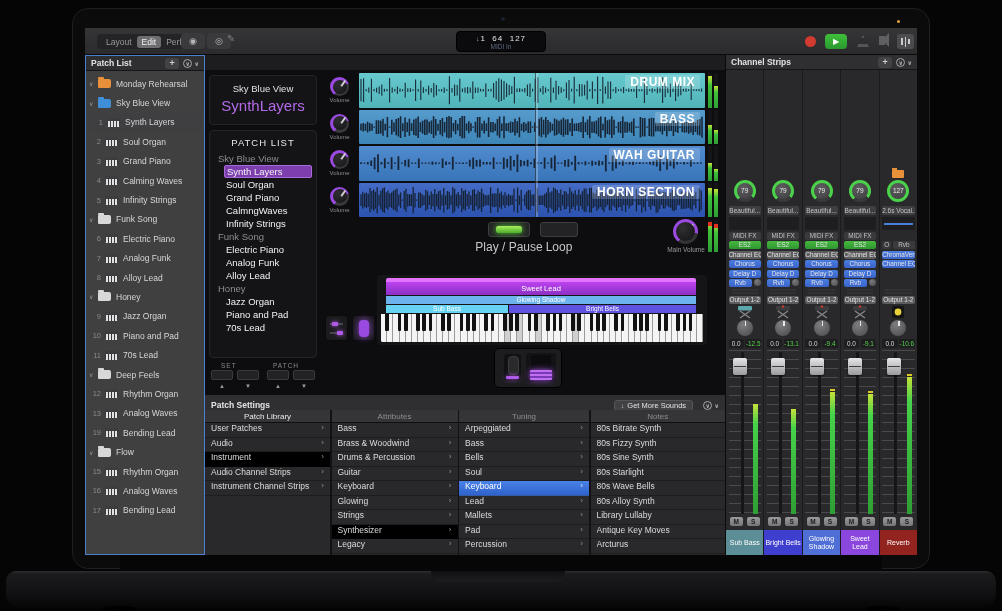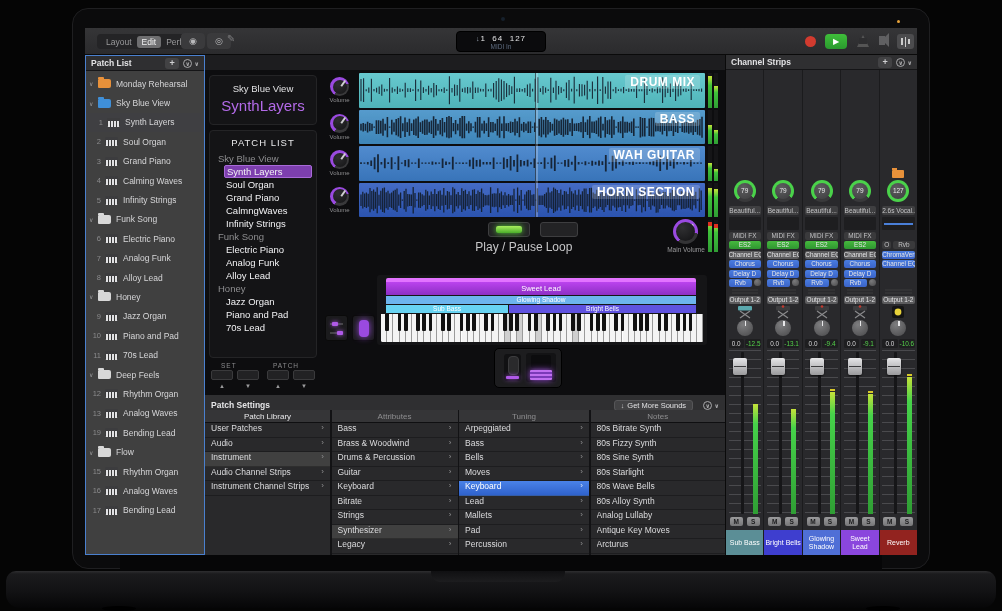--- a/index.html
+++ b/index.html
@@ -186,21 +186,21 @@
   .gms-icon{font-size:7px;color:#cccccd;}
   .ps-cols{position:absolute;left:0;top:15px;right:0;bottom:0;display:flex;gap:1.5px;background:#121214;}
   .ps-col{background:#29292b;display:flex;flex-direction:column;overflow:hidden;}
   .ps-head{height:13px;background:#353537;border-bottom:1px solid #0f0f11;font-size:8px;color:#8e8e90;
     text-align:center;line-height:13px;flex:none;}
   .ps-head-first{color:#e8e8ea;}
   .ps-row{height:14.55px;display:flex;align-items:flex-start;padding:0 6px;font-size:8.5px;color:#dcdcde;
     border-bottom:1px solid rgba(0,0,0,.28);flex:none;}
   .ps-row-label{flex:1;white-space:nowrap;overflow:hidden;}
   .ps-chev{color:#909092;font-size:8px;}
-  .ps-row.sel-gray{background:#404040;}
+  .ps-row.sel-gray{background:#000000;}
   .ps-row.sel-blue{background:linear-gradient(#4a82e8,#2f62cc);color:#fff;}
   .ps-row.sel-blue .ps-chev{color:#dce6f8;}
 
   
   .right{position:absolute;left:640px;top:27px;width:192px;height:500px;background:#27272a;
     border-left:1px solid #0a0a0a;}
   .cs-area{position:absolute;left:0;top:15px;right:0;bottom:0;display:flex;gap:1px;background:#1b1b1d;}
   .cs{flex:1;background:#29292c;display:flex;flex-direction:column;padding:0 2.5px;overflow:hidden;}
   .cs-spacer{height:110px;flex:none;position:relative;}
   .cs-folder{position:absolute;left:50%;bottom:2px;transform:translateX(-50%);width:12px;height:8px;
@@ -736,21 +736,21 @@
               </div>
               <div class="ps-row">
                 <span class="ps-row-label">Guitar</span>
                 <span class="ps-chev">›</span>
               </div>
               <div class="ps-row">
                 <span class="ps-row-label">Keyboard</span>
                 <span class="ps-chev">›</span>
               </div>
               <div class="ps-row">
-                <span class="ps-row-label">Bitrate</span>
+                <span class="ps-row-label">Glowing</span>
                 <span class="ps-chev">›</span>
               </div>
               <div class="ps-row">
                 <span class="ps-row-label">Strings</span>
                 <span class="ps-chev">›</span>
               </div>
               <div class="ps-row sel-gray">
                 <span class="ps-row-label">Synthesizer</span>
                 <span class="ps-chev">›</span>
               </div>
@@ -767,21 +767,21 @@
               </div>
               <div class="ps-row">
                 <span class="ps-row-label">Bass</span>
                 <span class="ps-chev">›</span>
               </div>
               <div class="ps-row">
                 <span class="ps-row-label">Bells</span>
                 <span class="ps-chev">›</span>
               </div>
               <div class="ps-row">
-                <span class="ps-row-label">Moves</span>
+                <span class="ps-row-label">Soul</span>
                 <span class="ps-chev">›</span>
               </div>
               <div class="ps-row sel-blue">
                 <span class="ps-row-label">Keyboard</span>
                 <span class="ps-chev">›</span>
               </div>
               <div class="ps-row">
                 <span class="ps-row-label">Lead</span>
                 <span class="ps-chev">›</span>
               </div>
@@ -812,21 +812,21 @@
               <div class="ps-row">
                 <span class="ps-row-label">80s Starlight</span>
               </div>
               <div class="ps-row">
                 <span class="ps-row-label">80s Wave Bells</span>
               </div>
               <div class="ps-row">
                 <span class="ps-row-label">80s Alloy Synth</span>
               </div>
               <div class="ps-row">
-                <span class="ps-row-label">Analog Lullaby</span>
+                <span class="ps-row-label">Library Lullaby</span>
               </div>
               <div class="ps-row">
                 <span class="ps-row-label">Antique Key Moves</span>
               </div>
               <div class="ps-row">
                 <span class="ps-row-label">Arcturus</span>
               </div>
             </div>
           </div>
       </div>

